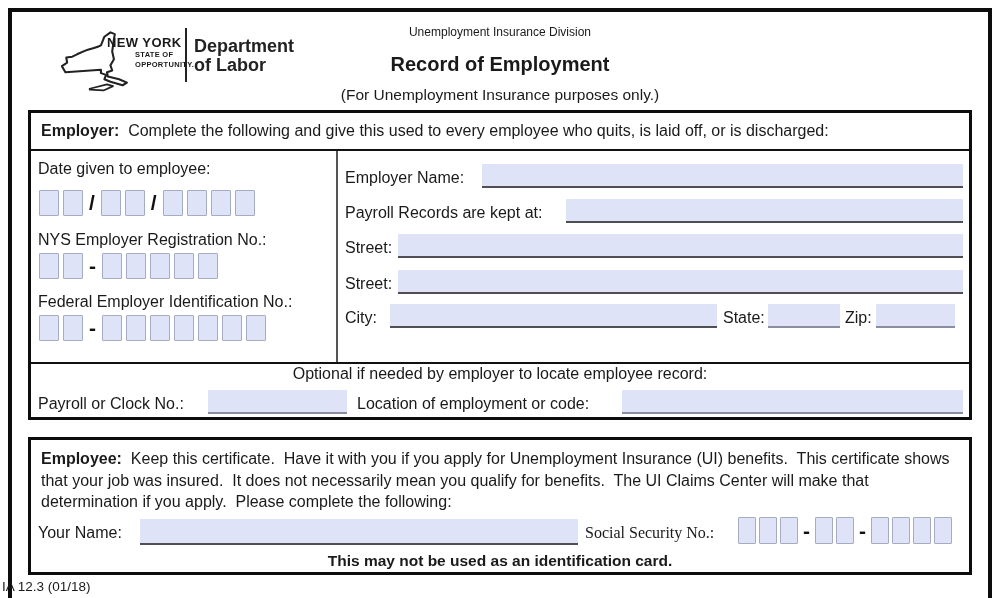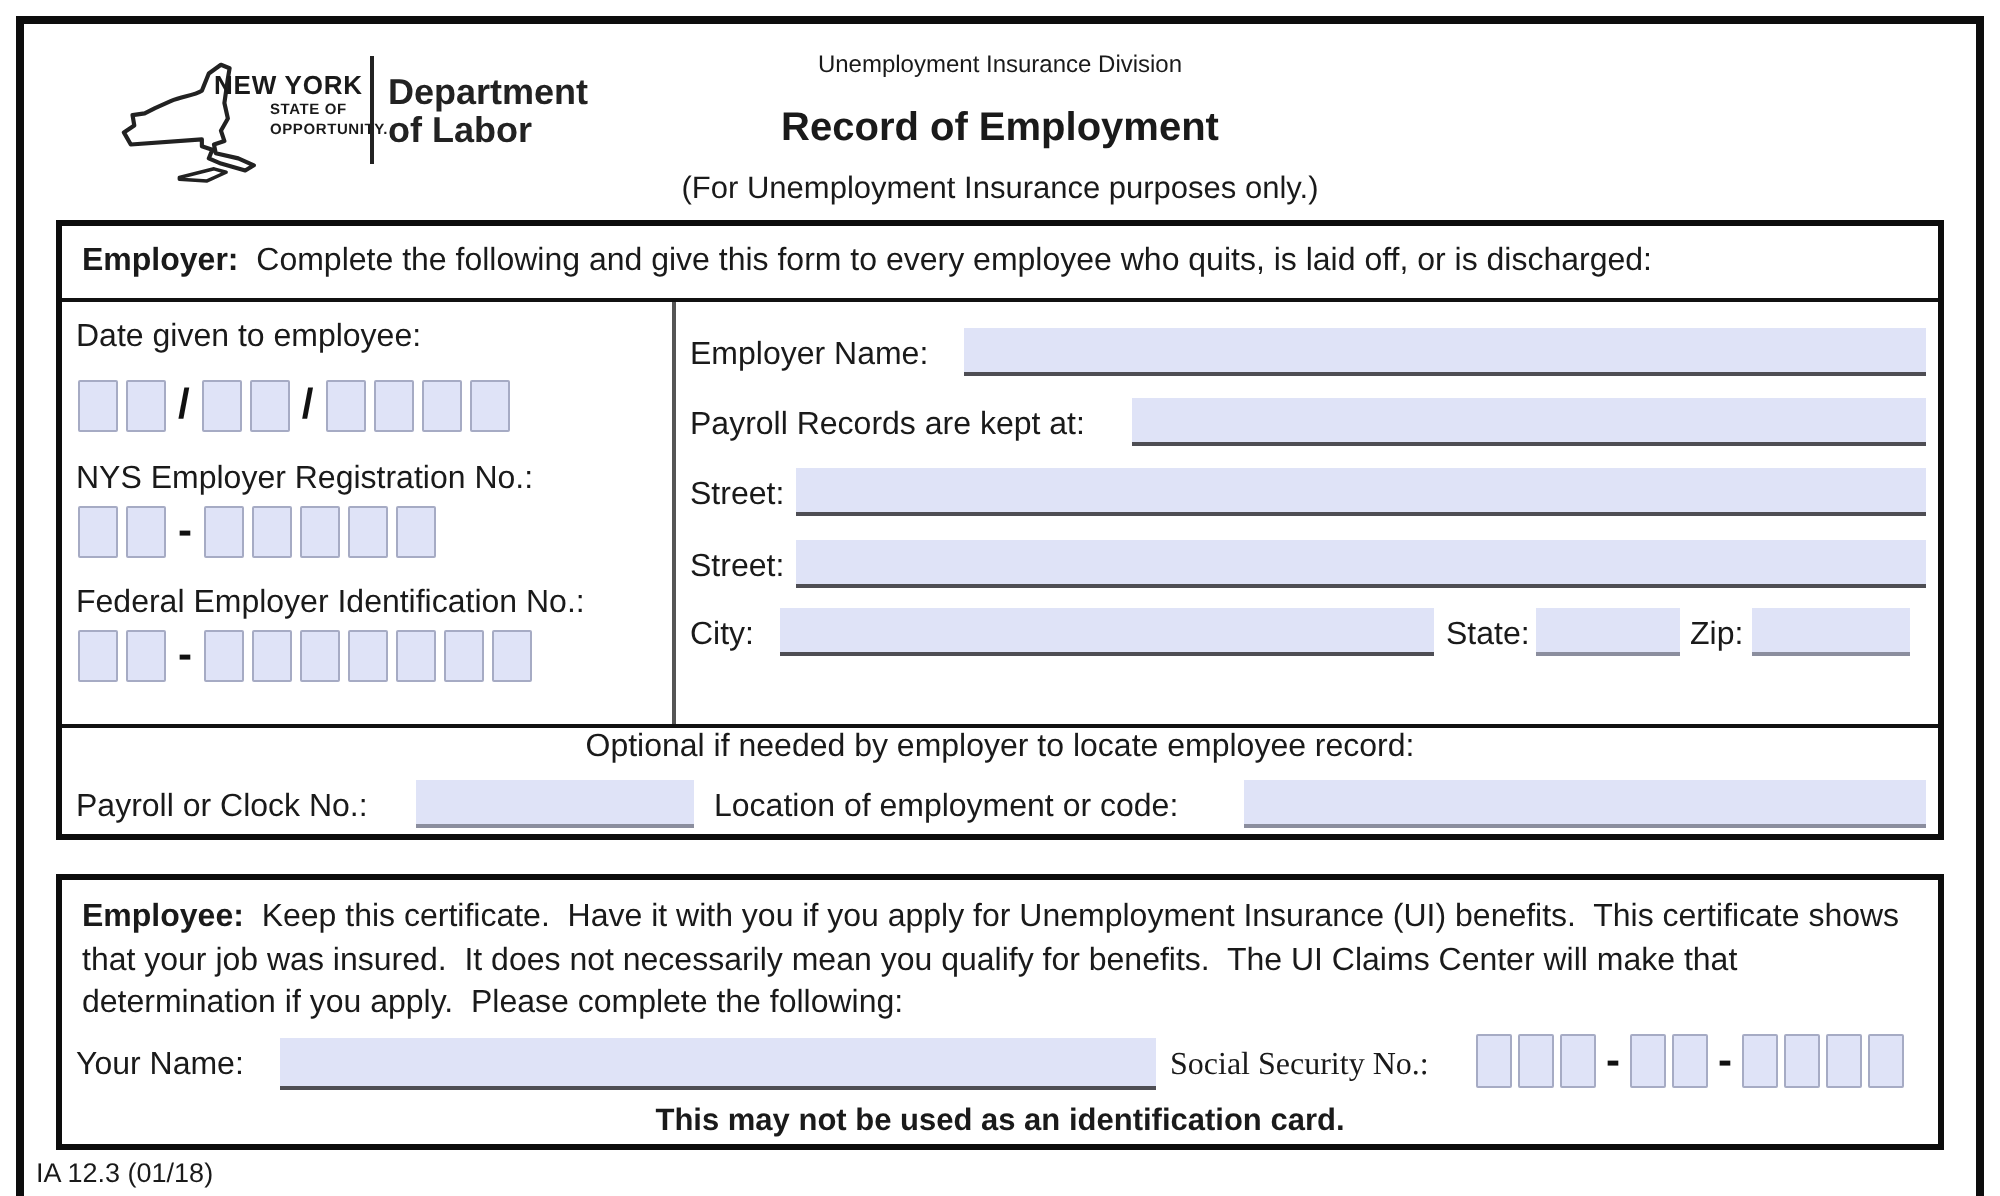--- a/index.html
+++ b/index.html
@@ -36,21 +36,21 @@
   .fld.gray{border-bottom-color:#8b8e9e;}
   
   .boxrow{position:absolute;display:flex;align-items:center;gap:4px;height:27px;}
   .cellbox{display:inline-block;width:20px;height:26px;background:#dfe3f7;border:1.5px solid #a6abc4;box-sizing:border-box;border-radius:1px;}
   .boxsep{font-weight:bold;font-size:21px;line-height:1;color:#111;margin:0 2px;}
   .ssn .cellbox{width:18px;height:27px;}
   
   .emp-par{position:absolute;left:10px;top:8px;width:926px;font-size:16px;line-height:21.5px;white-space:pre-wrap;}
   .emp-par .lbl{font-weight:bold;}
   .id-note{position:absolute;left:0;top:112px;width:100%;text-align:center;font-weight:bold;font-size:15.5px;}
-  .footer-id{position:absolute;left:18px;top:579px;font-size:13.5px;color:#1a1a1a;}
+  .footer-id{position:absolute;left:2px;top:579px;font-size:13.5px;color:#1a1a1a;}
 </style>
 </head>
 <body>
 
 <div class="screen">
   <div class="outer-border"></div>
 
   <svg class="logo-map" width="100" height="78" viewBox="0 0 110 90">
     <path d="M 30,40 L 36,37 L 45,33 C 52,30 58,30 63,27 L 67,17 L 74,12 L 79,14 L 78,20 L 76,34 L 78,43 L 74,50 L 76,56 L 70,58 L 71,63 L 84,66 L 93,70 L 88,73 L 74,69 L 67,66 L 69,61 L 63,59 L 63,55 L 22,58 L 18,51 L 24,47 L 23,41 Z" fill="none" stroke="#222" stroke-width="2.4" stroke-linejoin="round"></path>
     <path d="M 50,77 L 70,72 L 77,74 L 66,79 L 50,78 Z" fill="none" stroke="#222" stroke-width="2" stroke-linejoin="round"></path>
@@ -63,21 +63,21 @@
   <div class="logo-divider"></div>
   <div class="logo-dept">
     <div>Department</div>
     <div>of Labor</div>
   </div>
   <div class="ctitle t-division abs">Unemployment Insurance Division</div>
   <div class="ctitle t-record abs">Record of Employment</div>
   <div class="ctitle t-sub abs">(For Unemployment Insurance purposes only.)</div>
 
   <div class="secbox employer-box">
-    <div class="sect-head"><span class="lbl">Employer:</span><span>  </span><span>Complete the following and give this form to every employee who quits, is laid off, or is discharged:</span></div>
+    <div class="sect-head"><span class="lbl">Employer:</span><span>  </span><span>Complete the following and give this used to every employee who quits, is laid off, or is discharged:</span></div>
     <div class="head-rule"></div>
     <div class="vdivider"></div>
     <div class="opt-rule"></div>
   </div>
 
   <div class="flabel" style="left:38px;top:160px;">Date given to employee:</div>
   <div class="boxrow" style="left:39px;top:189px;">
       <span class="cellbox"></span>
       <span class="cellbox"></span>
       <span class="boxsep">/</span>

